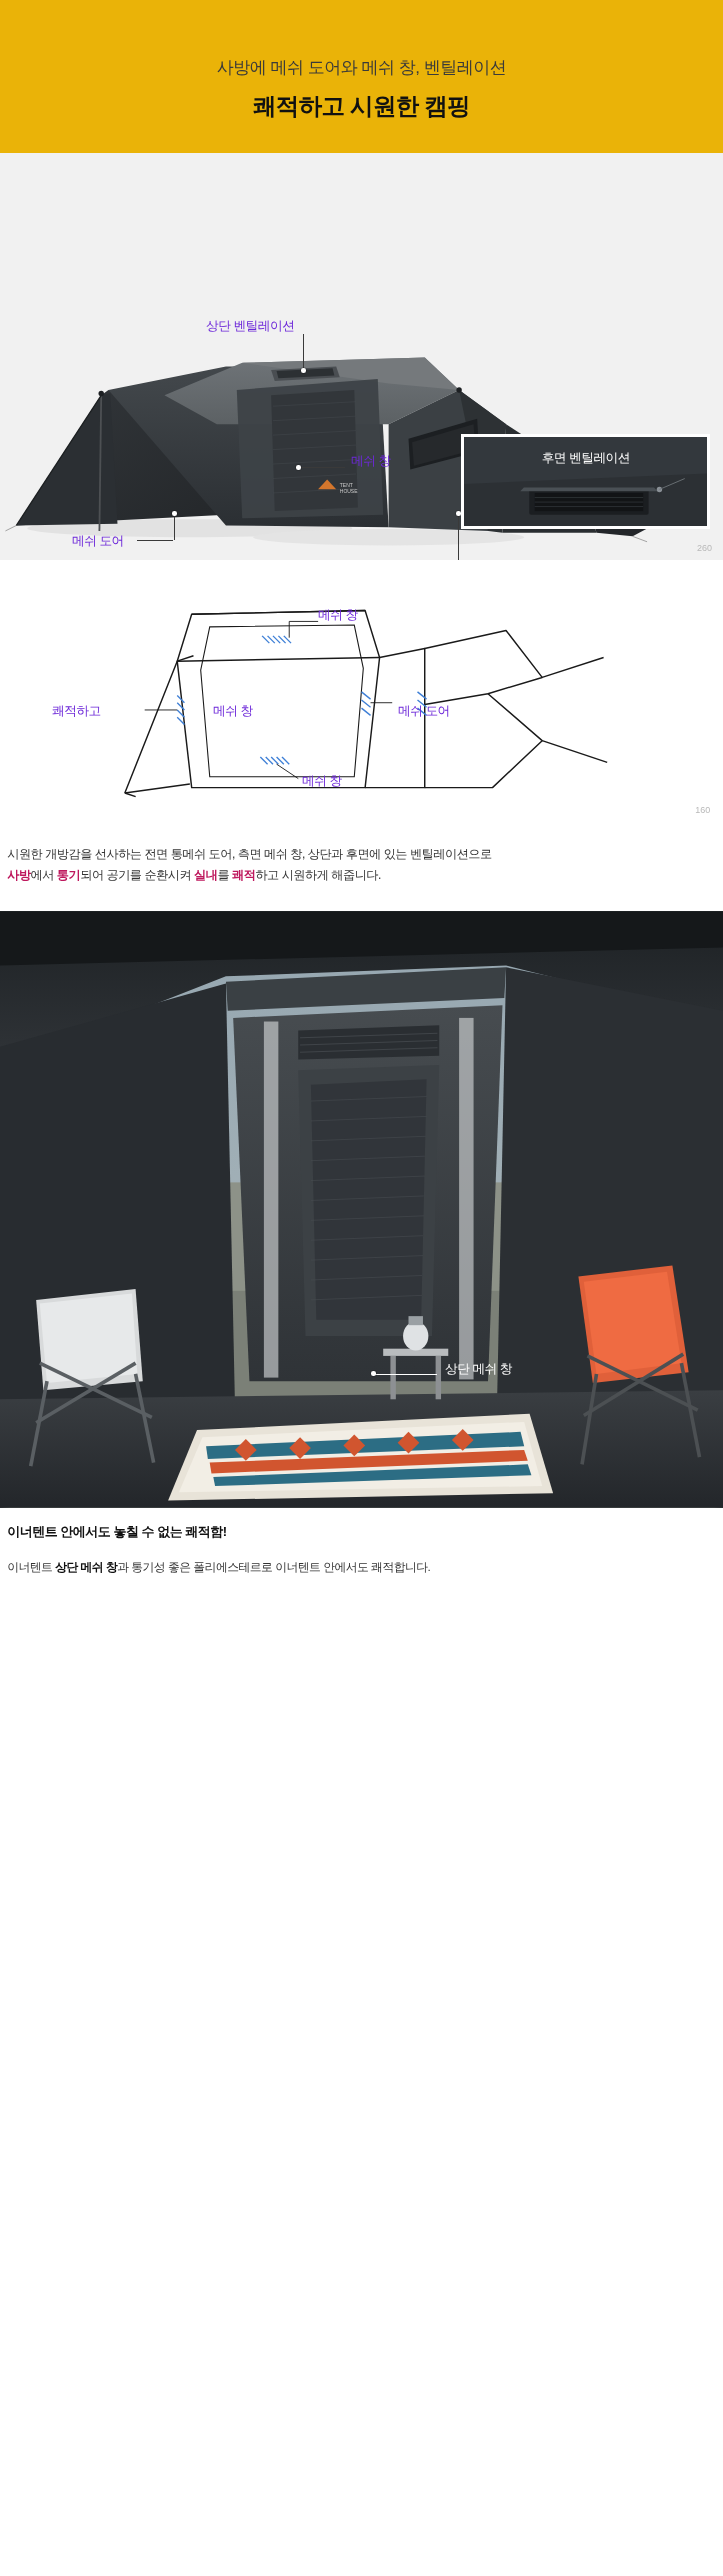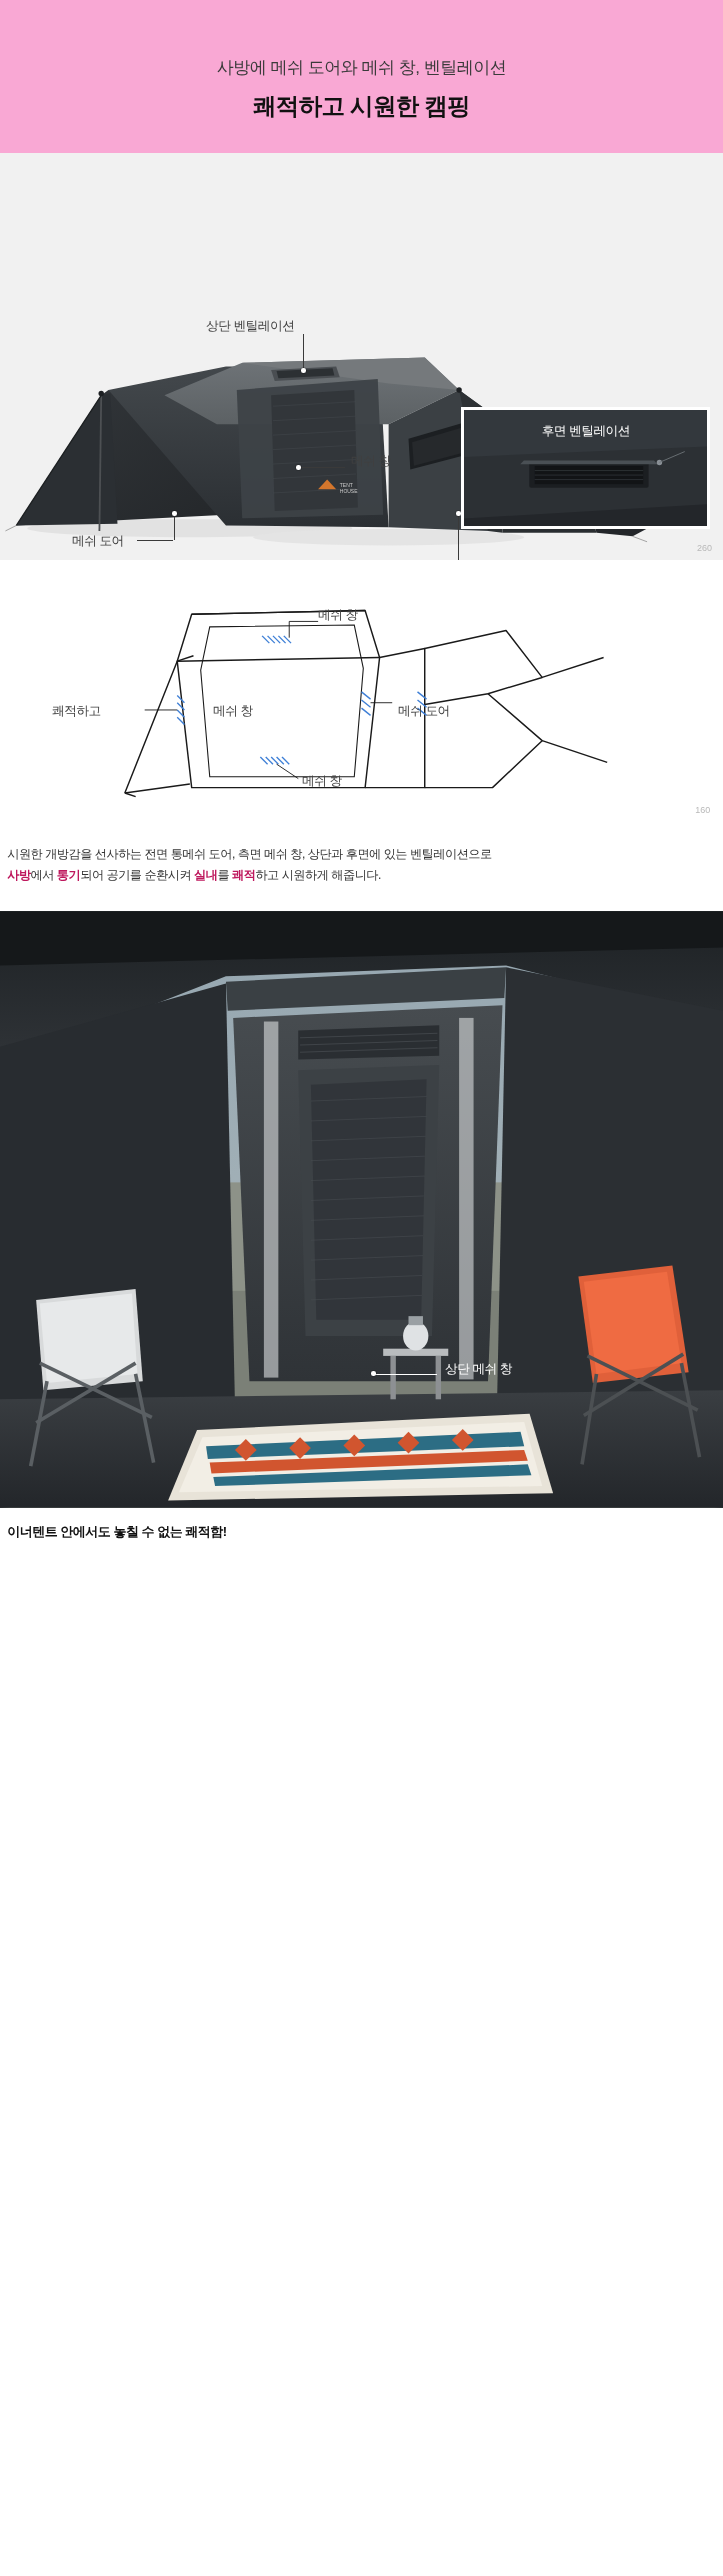--- a/index.html
+++ b/index.html
@@ -9,21 +9,21 @@
     background: #ffffff;
     font-family: "Liberation Sans", sans-serif;
     color: #222;
   }
   .page { width: 723px; position: relative; overflow: hidden; }
 
   
   .header {
     padding: 56px 0 31px 0;
     text-align: center;
-    background: #f9a8d4;
+    background: #eab308;
   }
   .header .sub {
     font-size: 17px;
     color: #3a3a3a;
     letter-spacing: -0.5px;
     margin-bottom: 11px;
     font-weight: 400;
   }
   .header .main {
     font-size: 23.5px;
@@ -38,21 +38,21 @@
     width: 723px;
     height: 407px;
     background: #f1f1f1;
     overflow: hidden;
   }
   .hero1 svg.tent { position: absolute; left: 0; top: 0; }
 
   .label {
     position: absolute;
     font-size: 12.7px;
-    color: #404040;
+    color: #6d28d9;
     letter-spacing: -0.5px;
     white-space: nowrap;
   }
 
   .dot {
     position: absolute;
     width: 4.5px; height: 4.5px;
     border-radius: 50%;
     background: #ffffff;
     box-shadow: 0 0 0 0.9px rgba(0,0,0,0.15);
@@ -62,21 +62,21 @@
     background: #3a3a3a;
   }
   .leader.h { height: 0.9px; }
   .leader.v { width: 0.9px; }
 
   .inset {
     position: absolute;
     right: 12.7px;
     bottom: 31px;
     width: 249px;
-    height: 122px;
+    height: 95px;
     background: #2f3338;
     border: 3.6px solid #ffffff;
     overflow: hidden;
   }
   .inset .ins-label {
     position: absolute;
     left: 50%;
     transform: translateX(-50%);
     top: 12.7px;
     color: #ffffff;
@@ -464,16 +464,17 @@
       </g>
     </svg>
 
     <div class="label" style="left:445px; top:450px; color:#ffffff;">상단 메쉬 창</div>
     <div class="leader h" style="left:374px; top:463px; width:63px; background:#ffffff;"></div>
     <div class="dot" style="left:371px; top:460px;"></div>
   </div>
 
   <div class="footer">
     <div class="f1">이너텐트 안에서도 놓칠 수 없는 쾌적함!</div>
+    <div class="f2"><span>이너텐트 </span><b>상단 메쉬 창</b><span>과 통기성 좋은 폴리에스테르로 이너텐트 안에서도 쾌적합니다.</span></div>
   </div>
 
 </div>
 
 
 </body></html>

